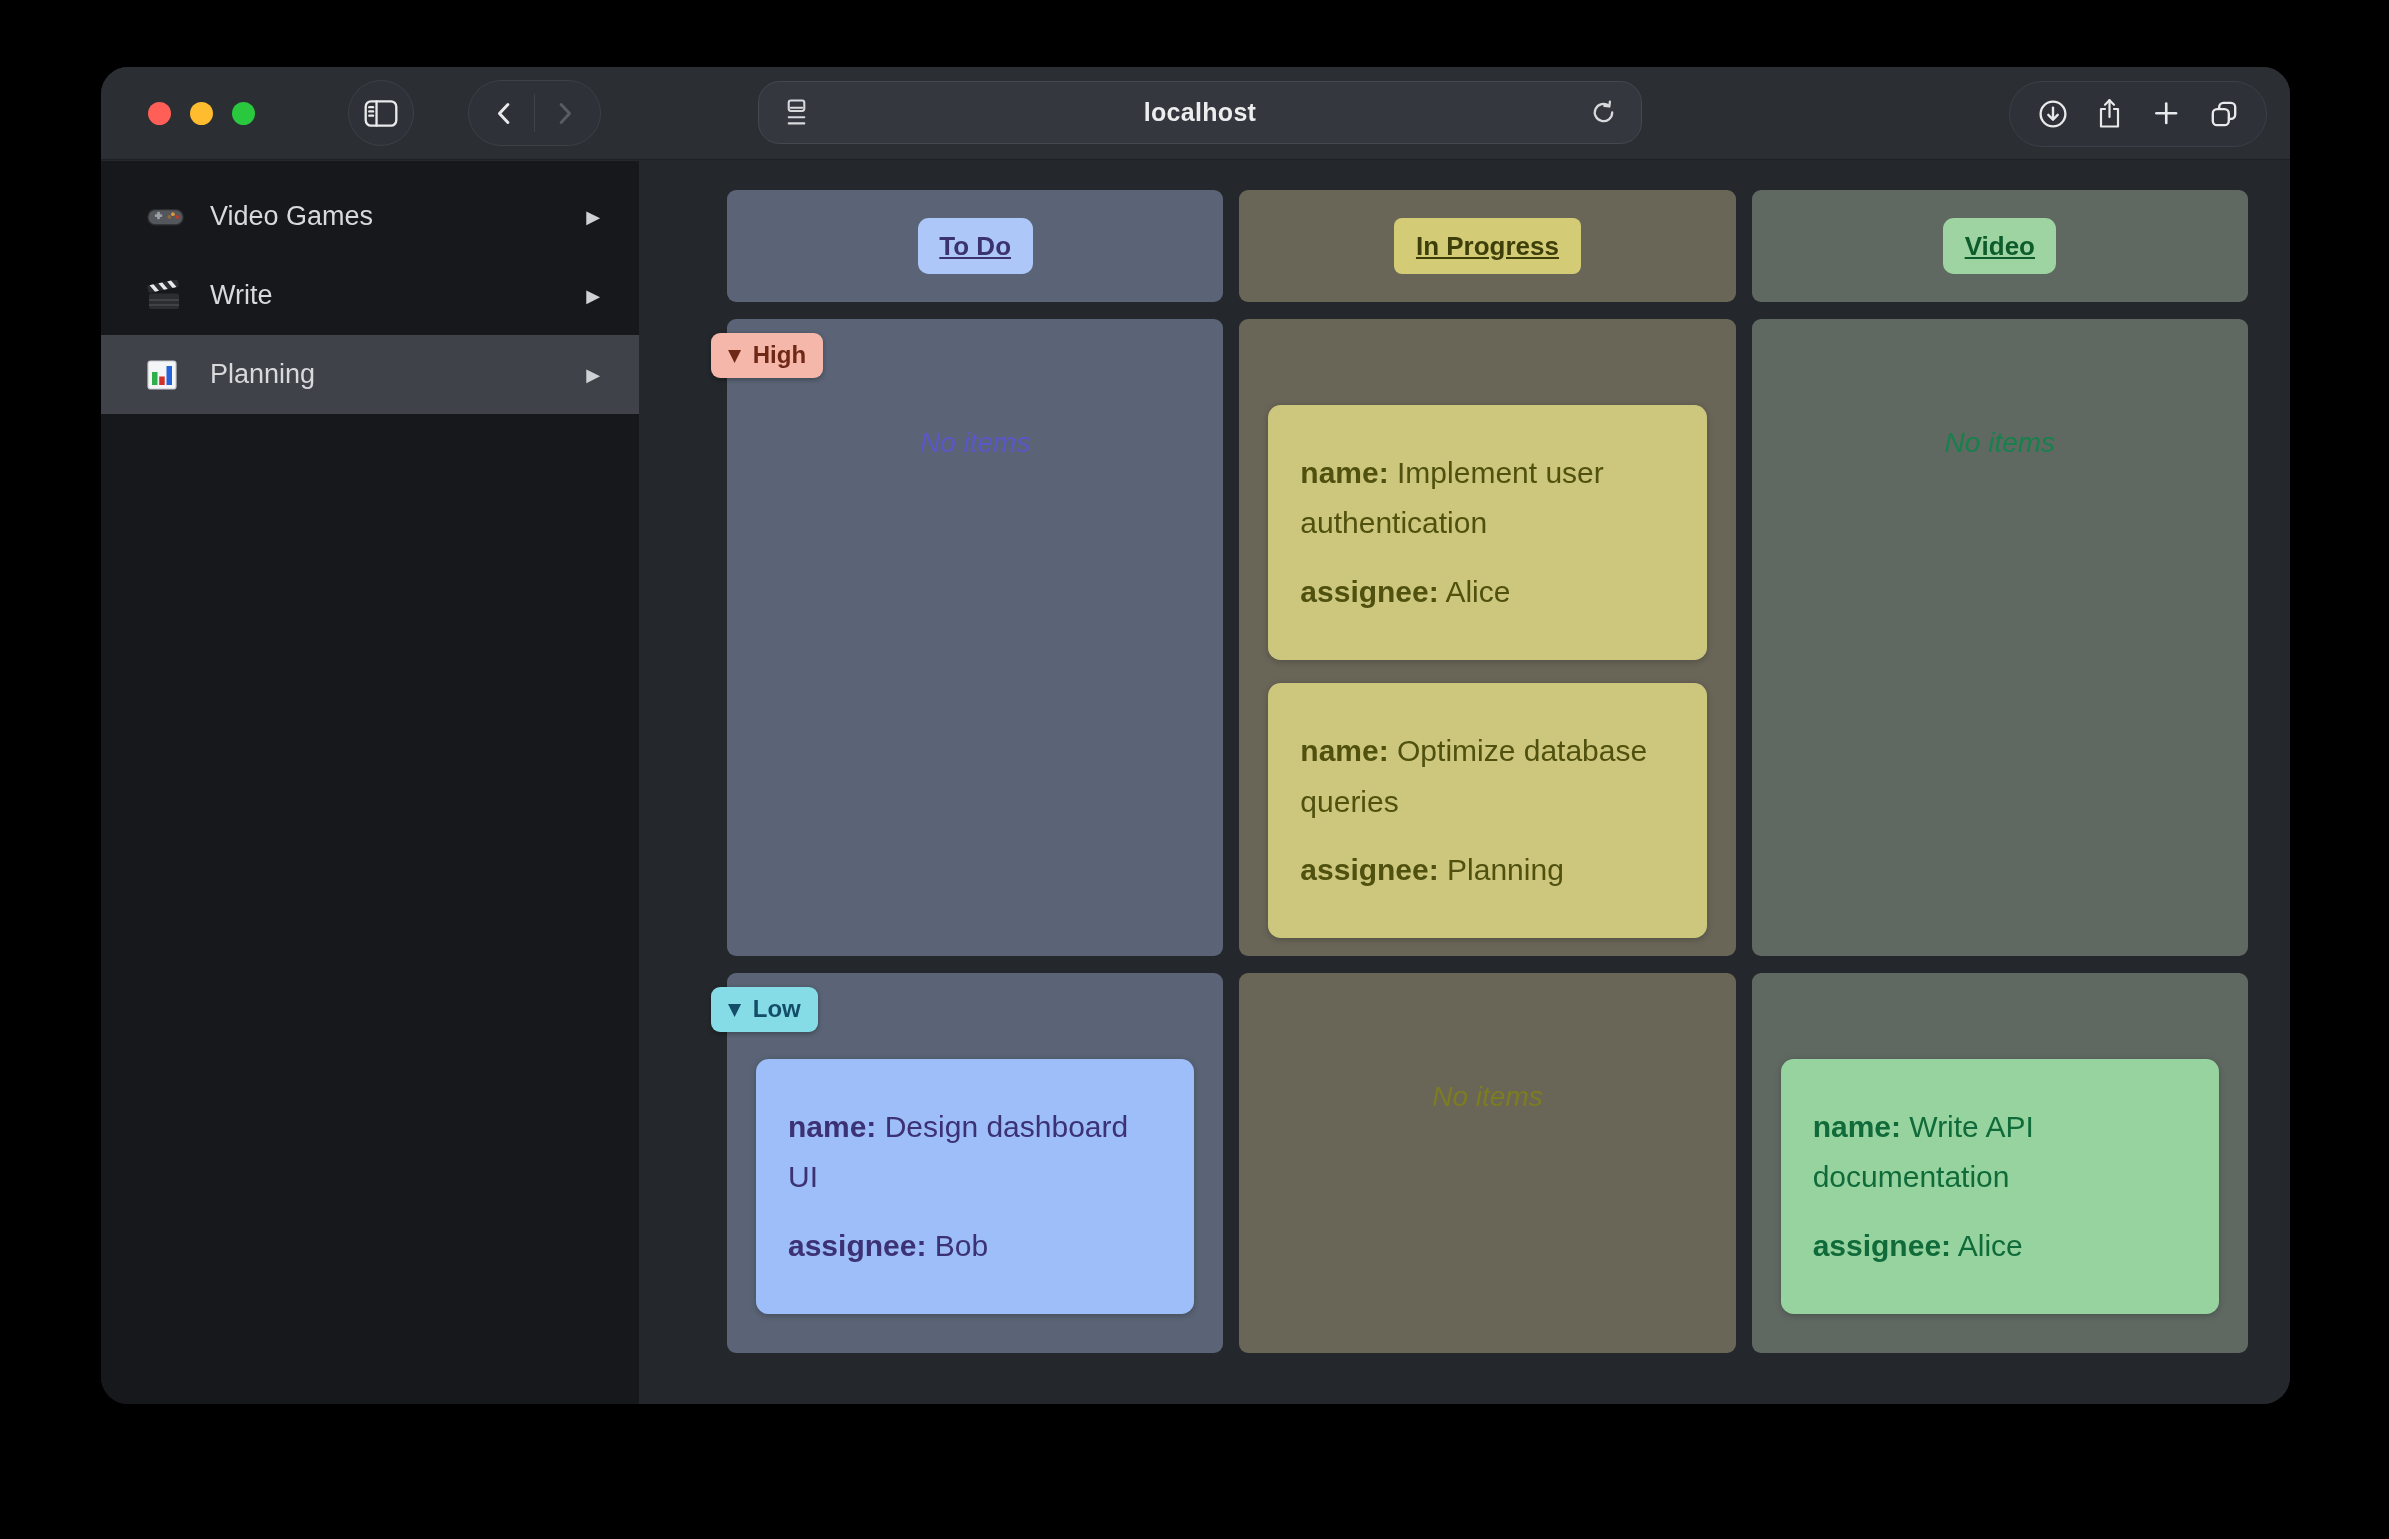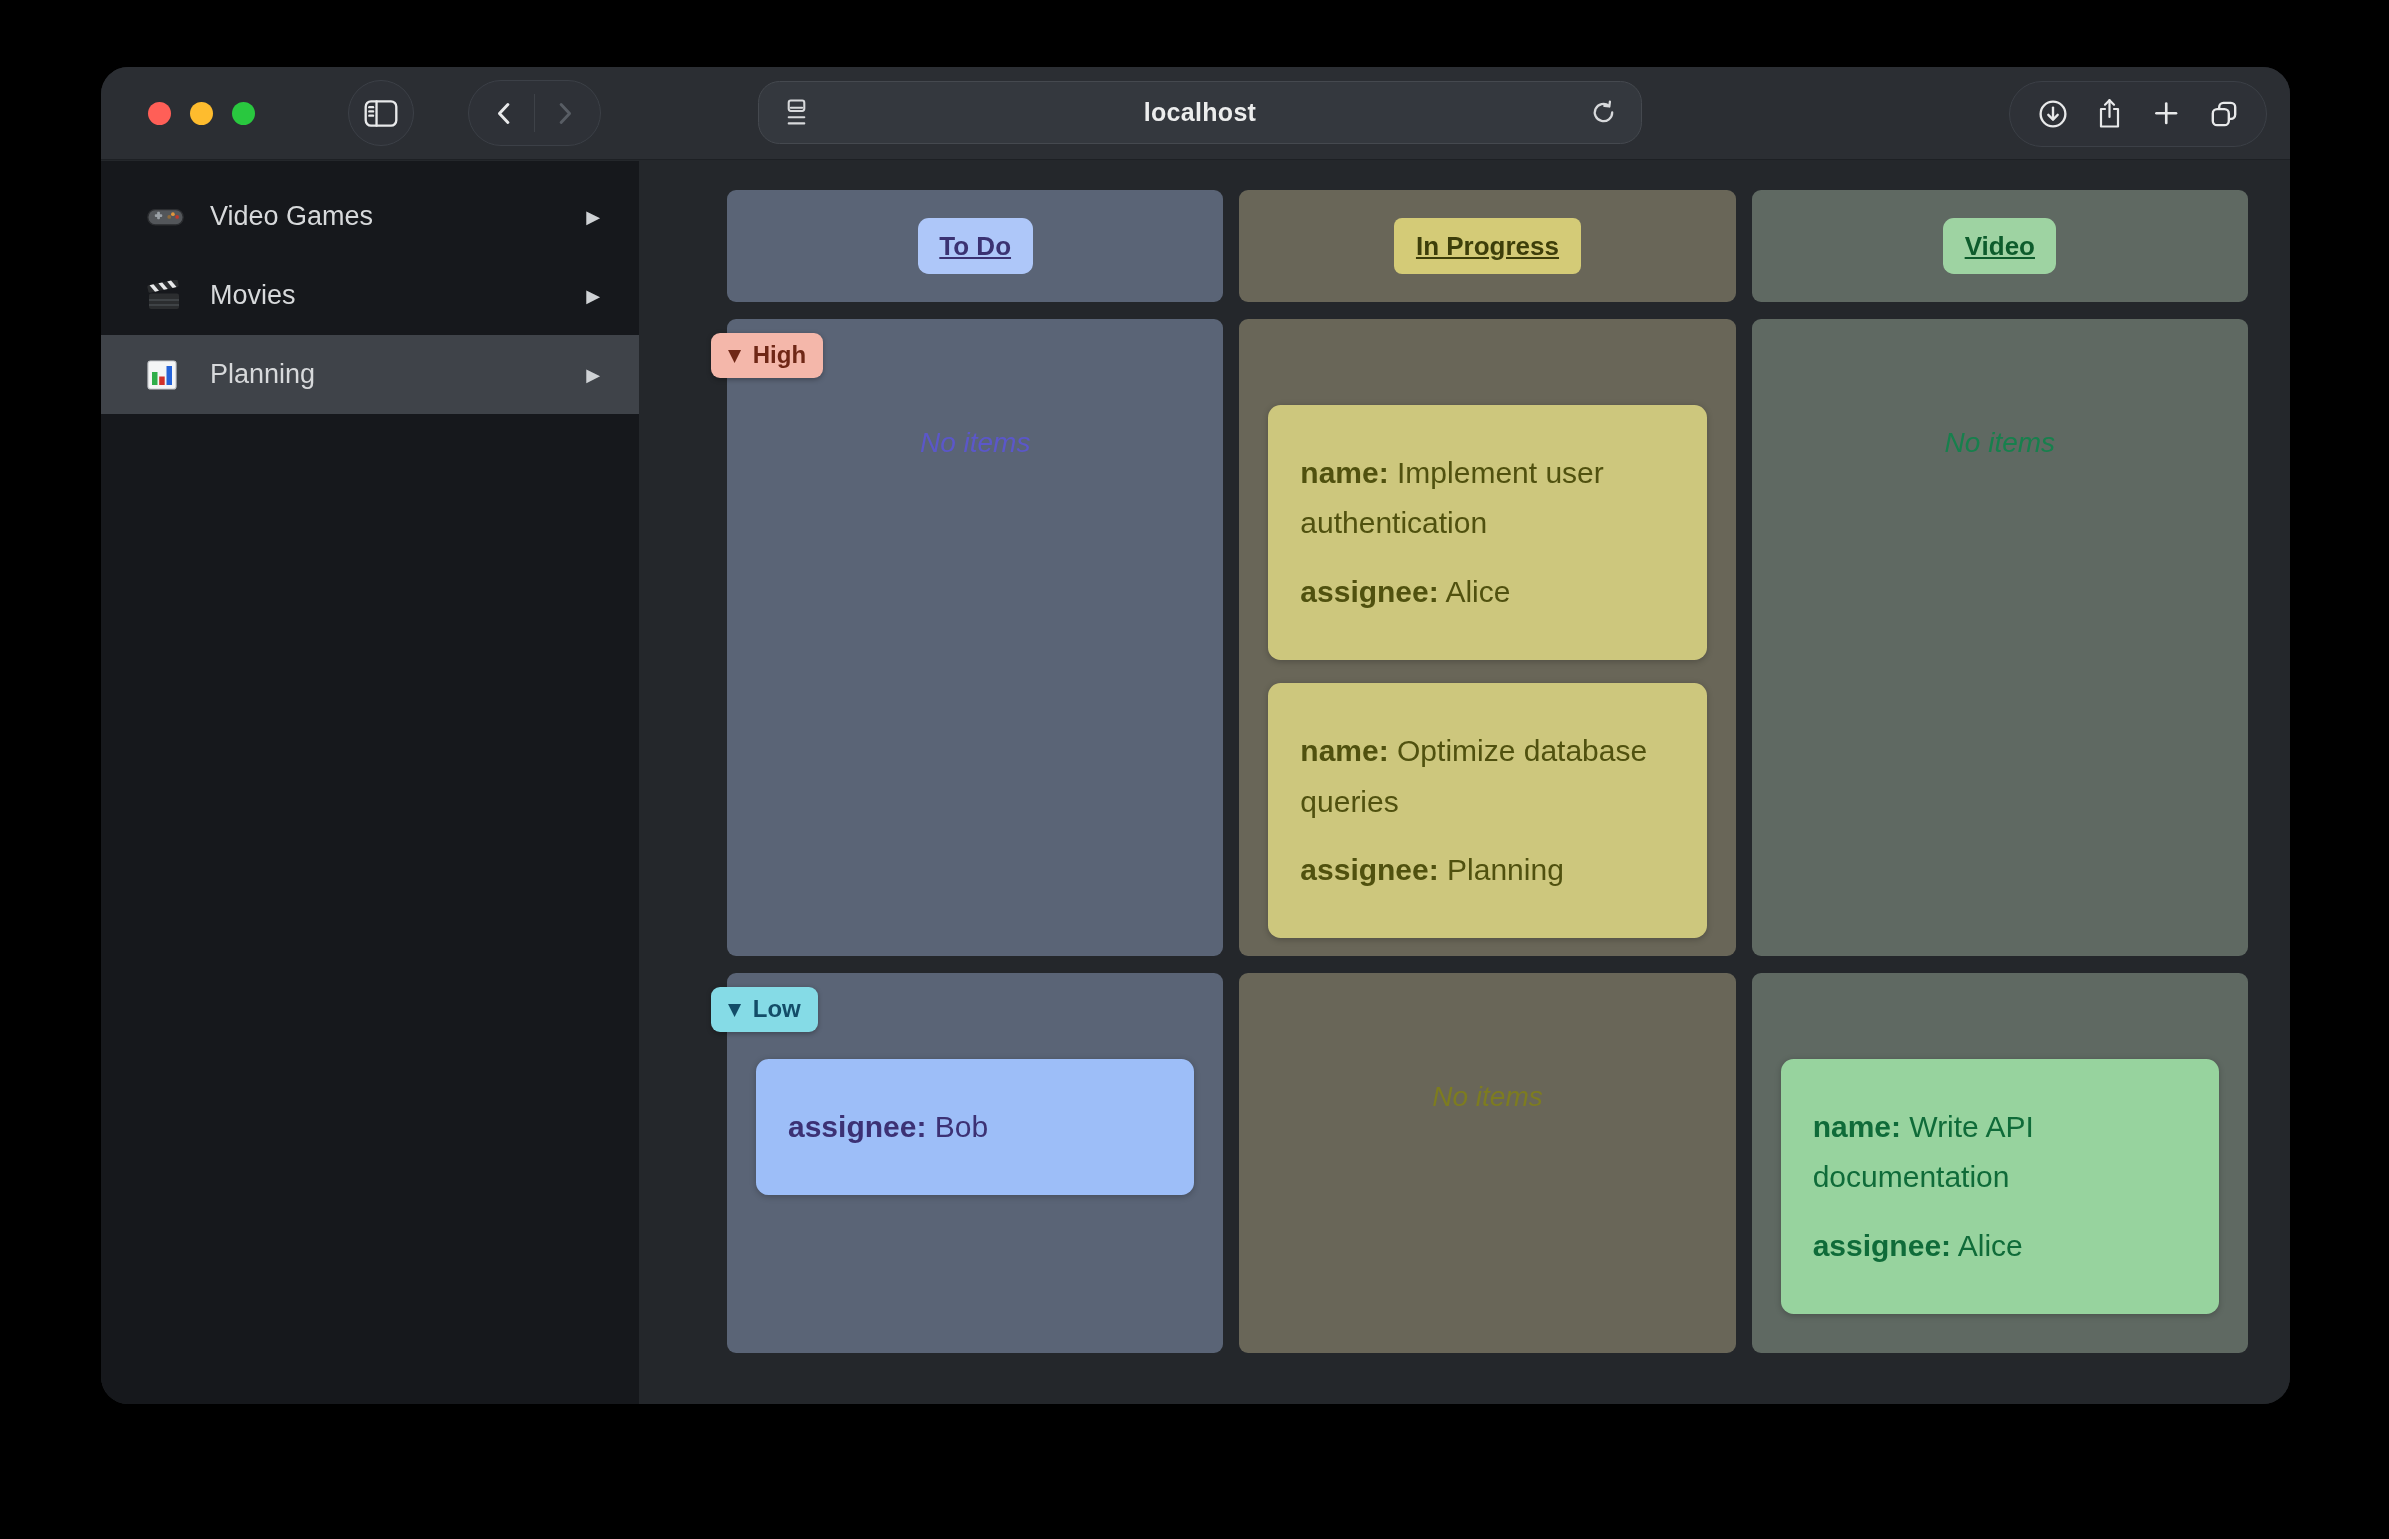--- a/index.html
+++ b/index.html
@@ -241,21 +241,21 @@
               <rect x="2.5" y="5" width="31" height="7.5" rx="1.5" fill="#2b2d2f"></rect>
               <path d="M5 5 l4 7.5 h4 l-4 -7.5 z" fill="#e8e9ea"></path>
               <path d="M14 5 l4 7.5 h4 l-4 -7.5 z" fill="#e8e9ea"></path>
               <path d="M23 5 l4 7.5 h4 l-4 -7.5 z" fill="#e8e9ea"></path>
             </g>
             <rect x="3" y="13.5" width="30" height="15.5" rx="2" fill="#2b2d2f"></rect>
             <line x1="3" y1="20" x2="33" y2="20" stroke="#4e5256" stroke-width="1.2"></line>
             <line x1="3" y1="25" x2="33" y2="25" stroke="#4e5256" stroke-width="1.2"></line>
           </svg>
         </span>
-        <span class="side-label">Movies</span>
+        <span class="side-label">Write</span>
         <span class="side-arrow">▶</span>
       </div>
 
       <div class="side-row active">
         <span class="side-icon">
           <svg width="32" height="32" viewBox="0 0 32 32">
             <rect x="2" y="2" width="28" height="28" rx="2.5" fill="#f4f5f6" stroke="#c7cacd" stroke-width="1.2"></rect>
             <rect x="6" y="13" width="5.5" height="13" fill="#2fae4a"></rect>
             <rect x="13.2" y="17.5" width="5.5" height="8.5" fill="#d2312a"></rect>
             <rect x="20.5" y="7" width="5.5" height="19" fill="#2563d8"></rect>
@@ -302,20 +302,21 @@
       <div class="cell body-cell c-done">
         <div class="no-items ni-done">No items</div>
       </div>
 
       <div class="cell body-cell c-todo">
         <div class="lane-badge lane-low">
           <span class="tri">▼</span>
           <span>Low</span>
         </div>
         <div class="card card-blue">
+          <p class="nm"><b>name:</b> <span>Design dashboard UI</span></p>
           <p><b>assignee:</b> <span>Bob</span></p>
         </div>
       </div>
 
       <div class="cell body-cell c-prog">
         <div class="no-items ni-prog">No items</div>
       </div>
 
       <div class="cell body-cell c-done">
         <div class="card card-green">

